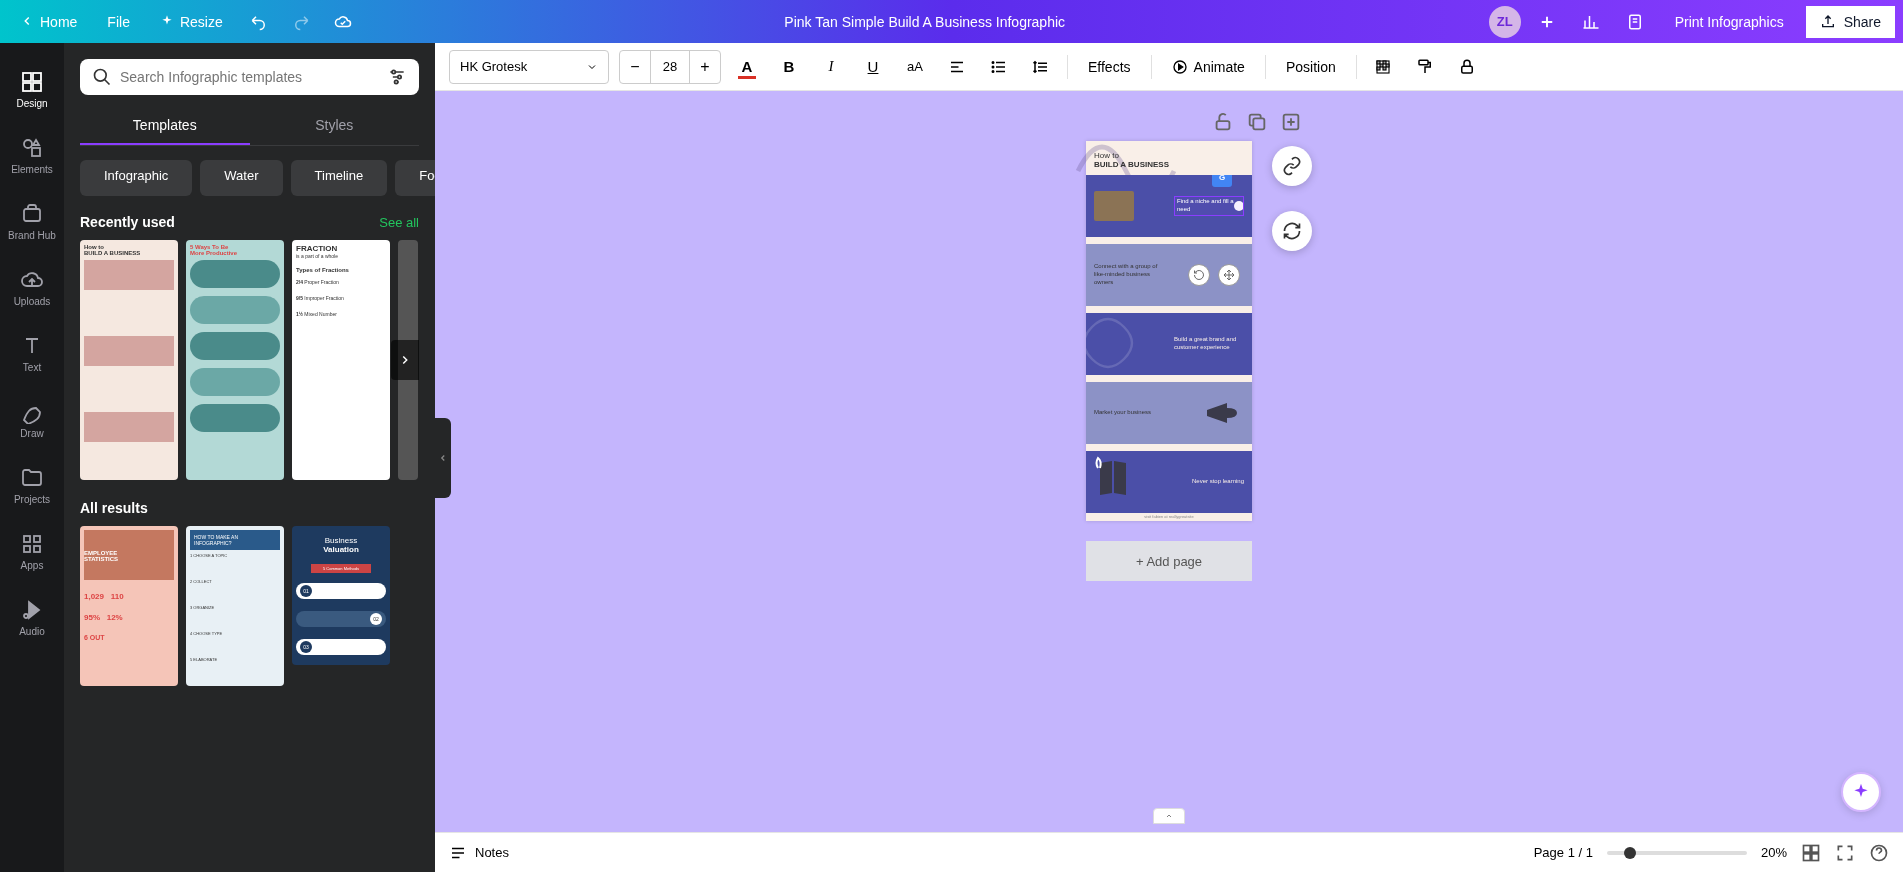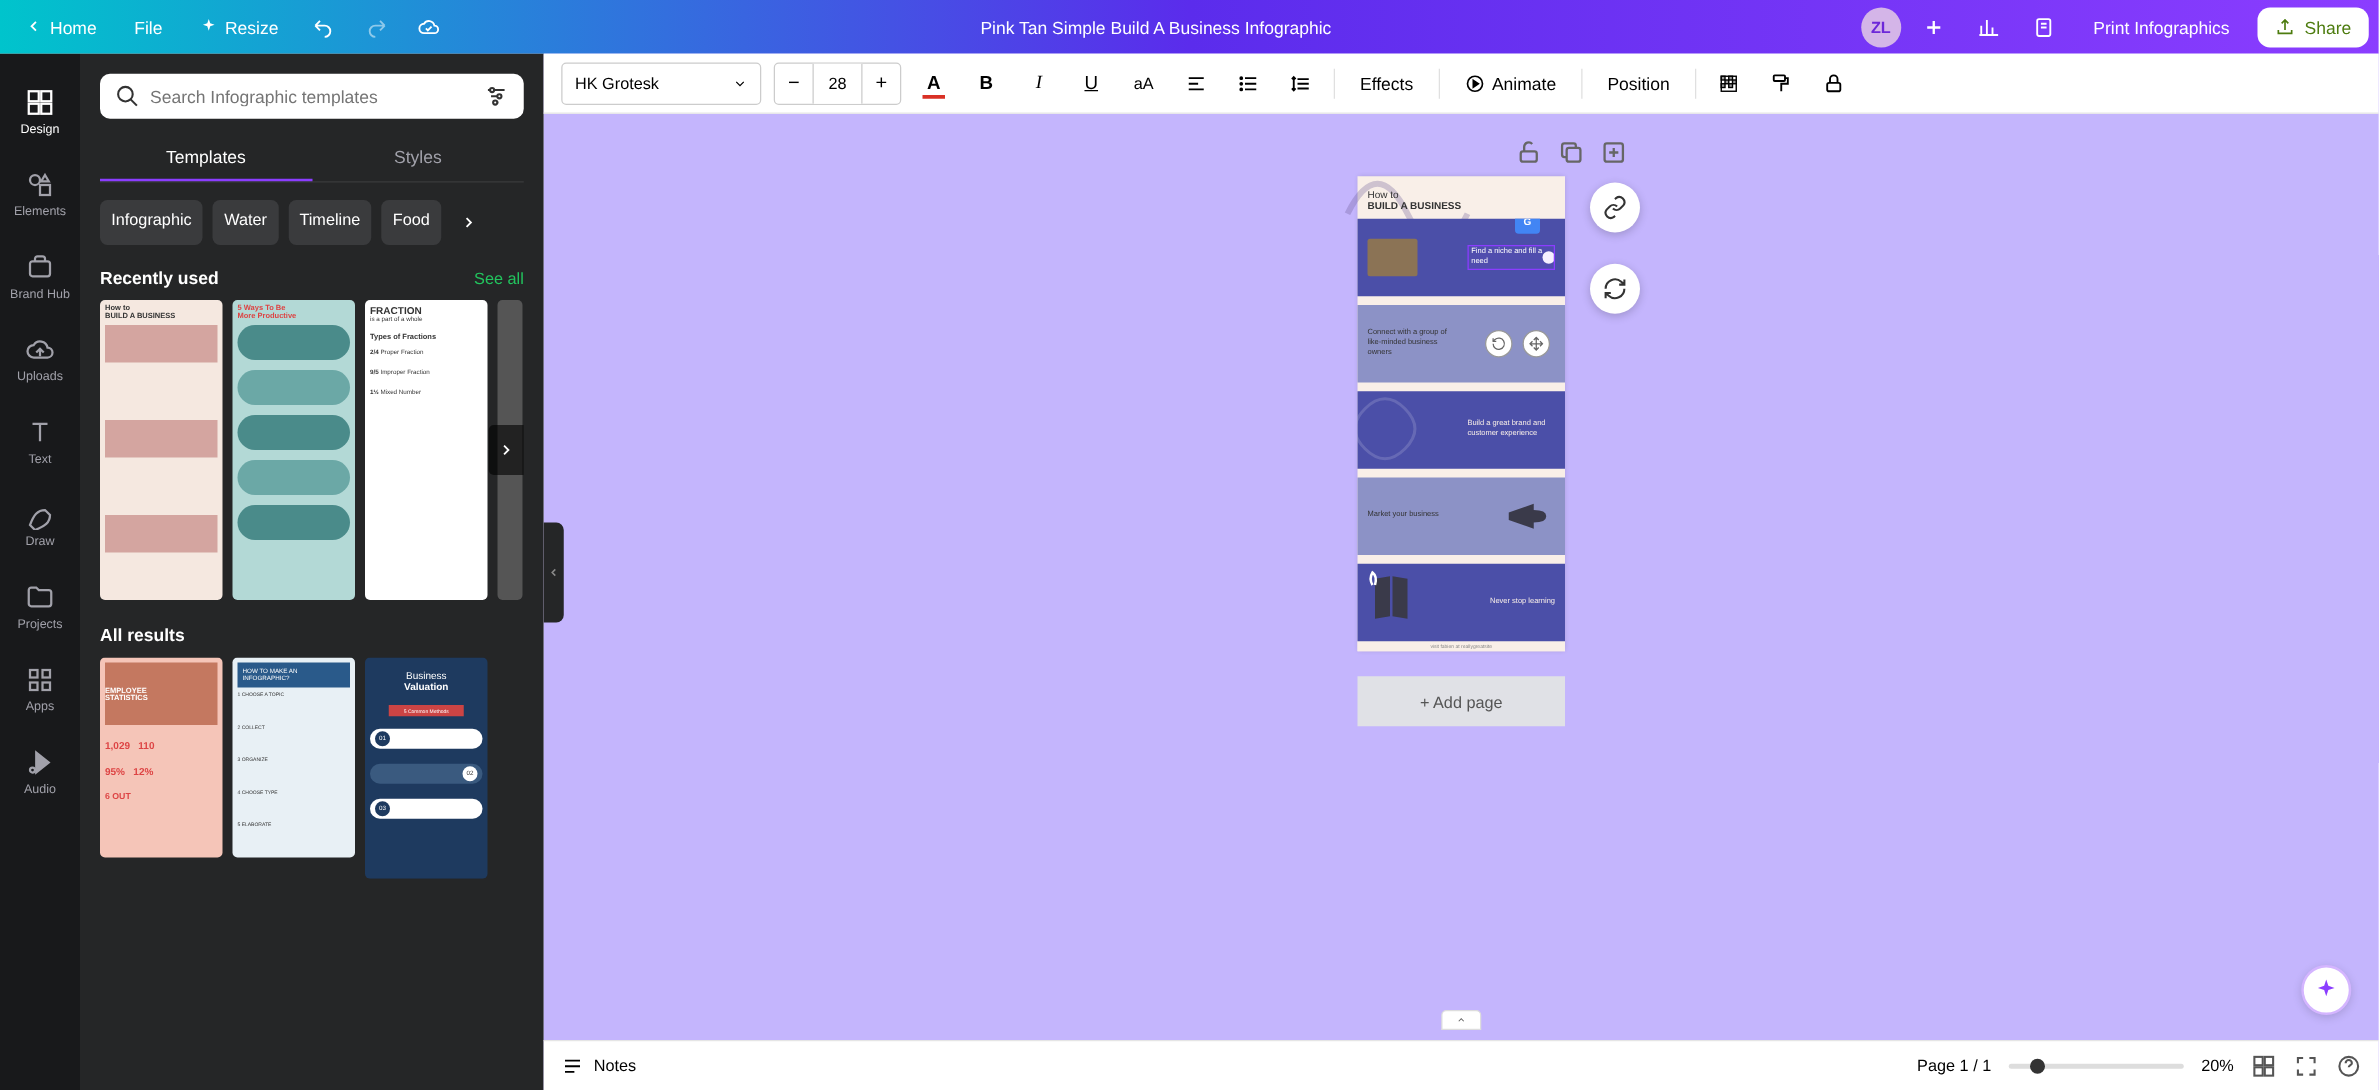--- a/index.html
+++ b/index.html
@@ -7,21 +7,21 @@
     
     
     .header { height: 43px; background: linear-gradient(90deg, #00c4cc 0%, #5b2cec 50%, #8b3dff 100%); display: flex; align-items: center; padding: 0 8px; color: #fff; }
     .header-left { display: flex; align-items: center; gap: 6px; }
     .header-btn { display: flex; align-items: flex-start; gap: 6px; padding: 6px 12px; border-radius: 4px; cursor: pointer; font-size: 14px; color: #fff; }
     .header-center { flex: 1; text-align: center; font-size: 14px; font-weight: 500; }
     .header-right { display: flex; align-items: center; gap: 8px; }
     .avatar { width: 32px; height: 32px; border-radius: 50%; background: #d4b5e8; color: #6d28d9; display: flex; align-items: center; justify-content: center; font-size: 13px; font-weight: 600; }
     .header-icon-btn { width: 36px; height: 36px; display: flex; align-items: center; justify-content: center; border-radius: 4px; cursor: pointer; }
     .print-btn { display: flex; align-items: center; gap: 8px; padding: 8px 14px; font-size: 14px; cursor: pointer; }
-    .share-btn { display: flex; align-items: center; gap: 8px; padding: 8px 14px; background: #fff; color: #4d7c0f; border-radius: 10px; font-size: 14px; font-weight: 500; cursor: pointer; }
+    .share-btn { display: flex; align-items: center; gap: 8px; padding: 8px 14px; background: #fff; color: #0f172a; border-radius: 0; font-size: 14px; font-weight: 500; cursor: pointer; }
     
     
     .main { display: flex; height: calc(100% - 43px); }
     
     
     .rail { width: 64px; background: #18191b; display: flex; flex-direction: column; align-items: center; padding-top: 14px; gap: 2px; }
     .rail-item { width: 64px; height: 64px; display: flex; flex-direction: column; align-items: center; justify-content: center; gap: 4px; cursor: pointer; color: #a1a1aa; font-size: 10px; border-radius: 4px; }
     .rail-item.active { color: #fff; }
     .rail-icon { width: 24px; height: 24px; }
     
@@ -30,21 +30,21 @@
     .search-box { display: flex; align-items: center; background: #fff; border-radius: 8px; padding: 8px 12px; margin-bottom: 12px; }
     .search-box input { flex: 1; border: none; outline: none; font-size: 14px; color: #333; background: transparent; }
     .search-icon { width: 20px; height: 20px; color: #333; margin-right: 8px; }
     .filter-icon { width: 20px; height: 20px; color: #333; cursor: pointer; }
     
     .tabs { display: flex; border-bottom: 1px solid #3a3b3d; margin-bottom: 14px; }
     .tab { flex: 1; text-align: center; padding: 10px 0; font-size: 14px; cursor: pointer; color: #a1a1aa; }
     .tab.active { color: #fff; border-bottom: 2px solid #8b3dff; }
     
     .chip-row { display: flex; gap: 8px; margin-bottom: 18px; position: relative; }
-    .chip { padding: 8px 9px; background: #3a3b3d; border-radius: 6px; font-size: 13px; cursor: pointer; white-space: nowrap; }
+    .chip { padding: 8px 24px; background: #3a3b3d; border-radius: 6px; font-size: 13px; cursor: pointer; white-space: nowrap; }
     .chip-arrow { width: 28px; height: 36px; display: flex; align-items: center; justify-content: center; cursor: pointer; }
     
     .section-header { display: flex; justify-content: space-between; align-items: center; margin-bottom: 10px; }
     .section-title { font-size: 14px; font-weight: 600; }
     .see-all { font-size: 13px; color: #22c55e; cursor: pointer; }
     
     .thumb-row { display: flex; gap: 8px; margin-bottom: 20px; overflow: hidden; position: relative; }
     .thumb { width: 98px; height: 240px; background: #f5e8e0; border-radius: 4px; cursor: pointer; flex-shrink: 0; display: flex; flex-direction: column; font-size: 6px; padding: 4px; color: #333; overflow: hidden; }
     .thumb.teal { background: #b3d9d6; }
     .thumb.white { background: #fff; }
@@ -327,21 +327,21 @@
         <div style="font-size:7px;font-weight:700;color:#d44;margin-top:12px;">6 OUT</div>
       </div>
       <div class="thumb" style="background:#e8f0f5;height:160px;">
         <div style="background:#2a5a8a;color:#fff;padding:4px;font-size:5px;">HOW TO MAKE AN<br>INFOGRAPHIC?</div>
         <div style="height:20px;margin:3px 0;font-size:4px;">1 CHOOSE A TOPIC</div>
         <div style="height:20px;margin:3px 0;font-size:4px;">2 COLLECT</div>
         <div style="height:20px;margin:3px 0;font-size:4px;">3 ORGANIZE</div>
         <div style="height:20px;margin:3px 0;font-size:4px;">4 CHOOSE TYPE</div>
         <div style="height:20px;margin:3px 0;font-size:4px;">5 ELABORATE</div>
       </div>
-      <div class="thumb navy" style="height:177px;">
+      <div class="thumb navy" style="height:139px;">
         <div style="font-size:8px;text-align:center;padding:6px 0;">Business<br><b>Valuation</b></div>
         <div style="background:#c44;color:#fff;font-size:4px;padding:2px 6px;margin:4px auto;width:60px;text-align:center;">5 Common Methods</div>
         <div style="background:#fff;color:#333;height:16px;margin:6px 0;border-radius:8px;display:flex;align-items:center;padding:0 4px;">
             <span style="background:#1e3a5f;color:#fff;border-radius:50%;width:12px;height:12px;font-size:5px;display:flex;align-items:center;justify-content:center;">01</span>
           </div>
         <div style="background:#3a5a7f;height:16px;margin:6px 0;border-radius:8px;display:flex;align-items:center;justify-content:flex-end;padding:0 4px;">
             <span style="background:#fff;color:#333;border-radius:50%;width:12px;height:12px;font-size:5px;display:flex;align-items:center;justify-content:center;">02</span>
           </div>
         <div style="background:#fff;color:#333;height:16px;margin:6px 0;border-radius:8px;display:flex;align-items:center;padding:0 4px;">
             <span style="background:#1e3a5f;color:#fff;border-radius:50%;width:12px;height:12px;font-size:5px;display:flex;align-items:center;justify-content:center;">03</span>

